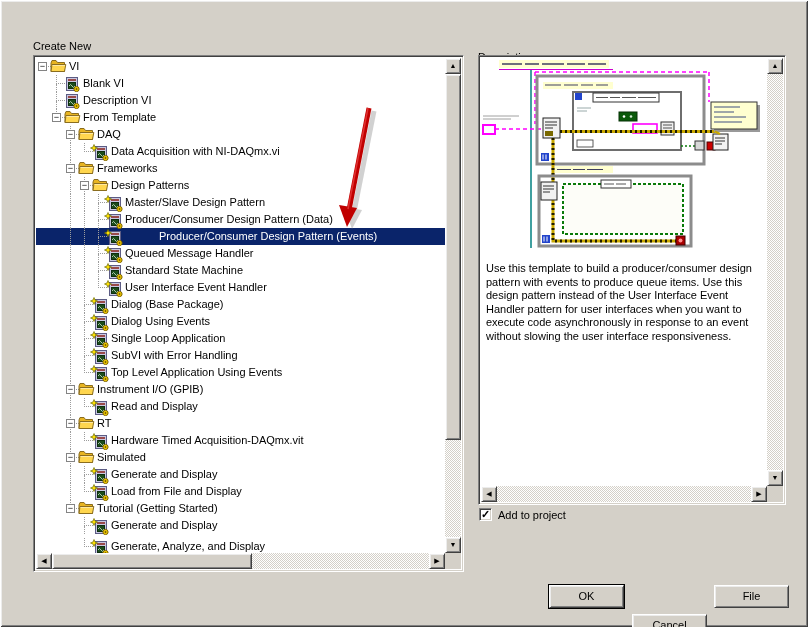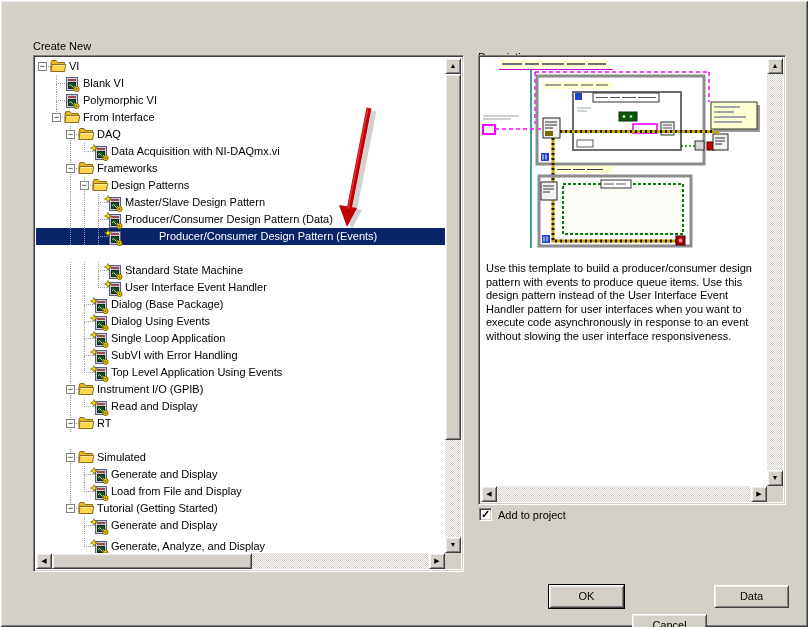--- a/index.html
+++ b/index.html
@@ -88,32 +88,32 @@
           <span class="guide-v" style="top: 9px; left: 20px;"></span>
           <span class="guide-h" style="left: 20px; width: 9px;"></span>
           <span class="tree-icon" style="left: 28px;"><svg width="16" height="16" viewBox="0 0 16 16">
     <rect x="2.5" y="1.5" width="11" height="13" fill="#c9c9e2" stroke="#5c5c84"></rect>
     <rect x="4" y="3" width="8" height="2" fill="#9a4a4a"></rect>
     <rect x="4.5" y="6.5" width="7" height="6" fill="#1c4d1c" stroke="#0e2e0e"></rect>
     <path d="M5,10 q1.5,-3 3,0 t3,0" stroke="#cfe8cf" fill="none" stroke-width="0.8"></path>
     <circle cx="12.5" cy="13" r="2.6" fill="#ffd800" stroke="#7a6000"></circle>
     <path d="M12.5,11.8 V14.2 M11.3,13 H13.7" stroke="#7a6000" stroke-width="0.9"></path>
   </svg></span>
-          <span class="tree-label" style="left: 47px;">Polymorphic VI</span>
+          <span class="tree-label" style="left: 47px;">Description VI</span>
         </div>
         <div class="tree-row" style="top: 51px;">
           <span class="guide-v half-top" style="left: 20px;"></span>
           <span class="guide-h" style="left: 20px; width: 9px;"></span>
           <span class="toggle" style="left: 16px;">−</span>
           <span class="tree-icon" style="left: 28px;"><svg width="17" height="14" viewBox="0 0 17 14">
     <path d="M1,4 L1,12.5 L14.5,12.5 L14.5,3.5 L7.5,3.5 L6,1.5 L2,1.5 Z" fill="#e8b420" stroke="#8a6d1f" stroke-width="1"></path>
     <path d="M2,5.5 L15.8,5.5 L14.5,12.5 L1,12.5 Z" fill="#ffd64e" stroke="#8a6d1f" stroke-width="1"></path>
     <path d="M2.5,6.5 L15,6.5" stroke="#ffe9a0" stroke-width="1"></path>
   </svg></span>
-          <span class="tree-label" style="left: 47px;">From Interface</span>
+          <span class="tree-label" style="left: 47px;">From Template</span>
         </div>
         <div class="tree-row" style="top: 68px;">
           <span class="guide-v half-top" style="left: 34px;"></span>
           <span class="guide-v" style="top: 9px; left: 34px;"></span>
           <span class="guide-h" style="left: 34px; width: 9px;"></span>
           <span class="toggle" style="left: 30px;">−</span>
           <span class="tree-icon" style="left: 42px;"><svg width="17" height="14" viewBox="0 0 17 14">
     <path d="M1,4 L1,12.5 L14.5,12.5 L14.5,3.5 L7.5,3.5 L6,1.5 L2,1.5 Z" fill="#e8b420" stroke="#8a6d1f" stroke-width="1"></path>
     <path d="M2,5.5 L15.8,5.5 L14.5,12.5 L1,12.5 Z" fill="#ffd64e" stroke="#8a6d1f" stroke-width="1"></path>
     <path d="M2.5,6.5 L15,6.5" stroke="#ffe9a0" stroke-width="1"></path>
@@ -204,20 +204,37 @@
     <rect x="5.5" y="2.5" width="11" height="13" fill="#c9c9e2" stroke="#5c5c84"></rect>
     <rect x="7" y="4" width="8" height="2" fill="#9a4a4a"></rect>
     <rect x="7.5" y="7.5" width="7" height="6" fill="#1c4d1c" stroke="#0e2e0e"></rect>
     <path d="M8,11 q1.5,-3 3,0 t3,0" stroke="#cfe8cf" fill="none" stroke-width="0.8"></path>
     <path d="M4,0.5 L5,3 L7.5,4 L5,5 L4,7.5 L3,5 L0.5,4 L3,3 Z" fill="#ffe000" stroke="#6b6b00" stroke-width="0.7"></path>
     <circle cx="15.5" cy="14" r="2.6" fill="#ffd800" stroke="#7a6000"></circle>
     <path d="M15.5,12.8 V15.2 M14.3,14 H16.7" stroke="#7a6000" stroke-width="0.9"></path>
   </svg></span>
           <span class="tree-label" style="left: 89px; padding-left: 34px;">Producer/Consumer Design Pattern (Events)</span>
         </div>
+        <div class="tree-row" style="top: 187px;">
+          <span class="guide-v" style="left: 34px;"></span>
+          <span class="guide-v" style="left: 48px;"></span>
+          <span class="guide-v half-top" style="left: 62px;"></span>
+          <span class="guide-v" style="top: 9px; left: 62px;"></span>
+          <span class="guide-h" style="left: 62px; width: 9px;"></span>
+          <span class="tree-icon" style="left: 68px;"><svg width="20" height="17" viewBox="0 0 20 17">
+    <rect x="5.5" y="2.5" width="11" height="13" fill="#c9c9e2" stroke="#5c5c84"></rect>
+    <rect x="7" y="4" width="8" height="2" fill="#9a4a4a"></rect>
+    <rect x="7.5" y="7.5" width="7" height="6" fill="#1c4d1c" stroke="#0e2e0e"></rect>
+    <path d="M8,11 q1.5,-3 3,0 t3,0" stroke="#cfe8cf" fill="none" stroke-width="0.8"></path>
+    <path d="M4,0.5 L5,3 L7.5,4 L5,5 L4,7.5 L3,5 L0.5,4 L3,3 Z" fill="#ffe000" stroke="#6b6b00" stroke-width="0.7"></path>
+    <circle cx="15.5" cy="14" r="2.6" fill="#ffd800" stroke="#7a6000"></circle>
+    <path d="M15.5,12.8 V15.2 M14.3,14 H16.7" stroke="#7a6000" stroke-width="0.9"></path>
+  </svg></span>
+          <span class="tree-label" style="left: 89px;">Queued Message Handler</span>
+        </div>
         <div class="tree-row" style="top: 204px;">
           <span class="guide-v" style="left: 34px;"></span>
           <span class="guide-v" style="left: 48px;"></span>
           <span class="guide-v half-top" style="left: 62px;"></span>
           <span class="guide-v" style="top: 9px; left: 62px;"></span>
           <span class="guide-h" style="left: 62px; width: 9px;"></span>
           <span class="tree-icon" style="left: 68px;"><svg width="20" height="17" viewBox="0 0 20 17">
     <rect x="5.5" y="2.5" width="11" height="13" fill="#c9c9e2" stroke="#5c5c84"></rect>
     <rect x="7" y="4" width="8" height="2" fill="#9a4a4a"></rect>
     <rect x="7.5" y="7.5" width="7" height="6" fill="#1c4d1c" stroke="#0e2e0e"></rect>
@@ -354,20 +371,35 @@
           <span class="guide-v half-top" style="left: 34px;"></span>
           <span class="guide-v" style="top: 9px; left: 34px;"></span>
           <span class="guide-h" style="left: 34px; width: 9px;"></span>
           <span class="toggle" style="left: 30px;">−</span>
           <span class="tree-icon" style="left: 42px;"><svg width="17" height="14" viewBox="0 0 17 14">
     <path d="M1,4 L1,12.5 L14.5,12.5 L14.5,3.5 L7.5,3.5 L6,1.5 L2,1.5 Z" fill="#e8b420" stroke="#8a6d1f" stroke-width="1"></path>
     <path d="M2,5.5 L15.8,5.5 L14.5,12.5 L1,12.5 Z" fill="#ffd64e" stroke="#8a6d1f" stroke-width="1"></path>
     <path d="M2.5,6.5 L15,6.5" stroke="#ffe9a0" stroke-width="1"></path>
   </svg></span>
           <span class="tree-label" style="left: 61px;">RT</span>
+        </div>
+        <div class="tree-row" style="top: 374px;">
+          <span class="guide-v" style="left: 34px;"></span>
+          <span class="guide-v half-top" style="left: 48px;"></span>
+          <span class="guide-h" style="left: 48px; width: 9px;"></span>
+          <span class="tree-icon" style="left: 54px;"><svg width="20" height="17" viewBox="0 0 20 17">
+    <rect x="5.5" y="2.5" width="11" height="13" fill="#c9c9e2" stroke="#5c5c84"></rect>
+    <rect x="7" y="4" width="8" height="2" fill="#9a4a4a"></rect>
+    <rect x="7.5" y="7.5" width="7" height="6" fill="#1c4d1c" stroke="#0e2e0e"></rect>
+    <path d="M8,11 q1.5,-3 3,0 t3,0" stroke="#cfe8cf" fill="none" stroke-width="0.8"></path>
+    <path d="M4,0.5 L5,3 L7.5,4 L5,5 L4,7.5 L3,5 L0.5,4 L3,3 Z" fill="#ffe000" stroke="#6b6b00" stroke-width="0.7"></path>
+    <circle cx="15.5" cy="14" r="2.6" fill="#ffd800" stroke="#7a6000"></circle>
+    <path d="M15.5,12.8 V15.2 M14.3,14 H16.7" stroke="#7a6000" stroke-width="0.9"></path>
+  </svg></span>
+          <span class="tree-label" style="left: 75px;">Hardware Timed Acquisition-DAQmx.vit</span>
         </div>
         <div class="tree-row" style="top: 391px;">
           <span class="guide-v half-top" style="left: 34px;"></span>
           <span class="guide-v" style="top: 9px; left: 34px;"></span>
           <span class="guide-h" style="left: 34px; width: 9px;"></span>
           <span class="toggle" style="left: 30px;">−</span>
           <span class="tree-icon" style="left: 42px;"><svg width="17" height="14" viewBox="0 0 17 14">
     <path d="M1,4 L1,12.5 L14.5,12.5 L14.5,3.5 L7.5,3.5 L6,1.5 L2,1.5 Z" fill="#e8b420" stroke="#8a6d1f" stroke-width="1"></path>
     <path d="M2,5.5 L15.8,5.5 L14.5,12.5 L1,12.5 Z" fill="#ffd64e" stroke="#8a6d1f" stroke-width="1"></path>
     <path d="M2.5,6.5 L15,6.5" stroke="#ffe9a0" stroke-width="1"></path>
@@ -549,21 +581,21 @@
   </div>
 
   <div class="checkbox" style="left:479px;top:508px;">
     <span id="check-glyph">✓</span>
   </div>
   <div class="label" style="left:498px;top:509px;">Add to project</div>
 
   <div class="btn-default-rim" style="left:548px;top:584px;width:77px;height:25px;"></div>
   <div class="btn" style="left:549px;top:585px;">OK</div>
   <div class="btn" style="left:632px;top:614px;">Cancel</div>
-  <div class="btn" style="left:714px;top:585px;">Data</div>
+  <div class="btn" style="left:714px;top:585px;">File</div>
 
   <svg class="arrow-overlay" width="808" height="627">
     <g opacity="0.45">
       <line x1="374" y1="111" x2="354" y2="212" stroke="#9a9a9a" stroke-width="5"></line>
       <polygon points="352,229 362,210 344,207" fill="#9a9a9a"></polygon>
     </g>
     <line x1="369" y1="108" x2="349" y2="210" stroke="#c00000" stroke-width="5"></line>
     <polygon points="347,227 357,208 339,205" fill="#c00000"></polygon>
     <line x1="368" y1="108" x2="348" y2="209" stroke="#e03030" stroke-width="1.5"></line>
   </svg>

